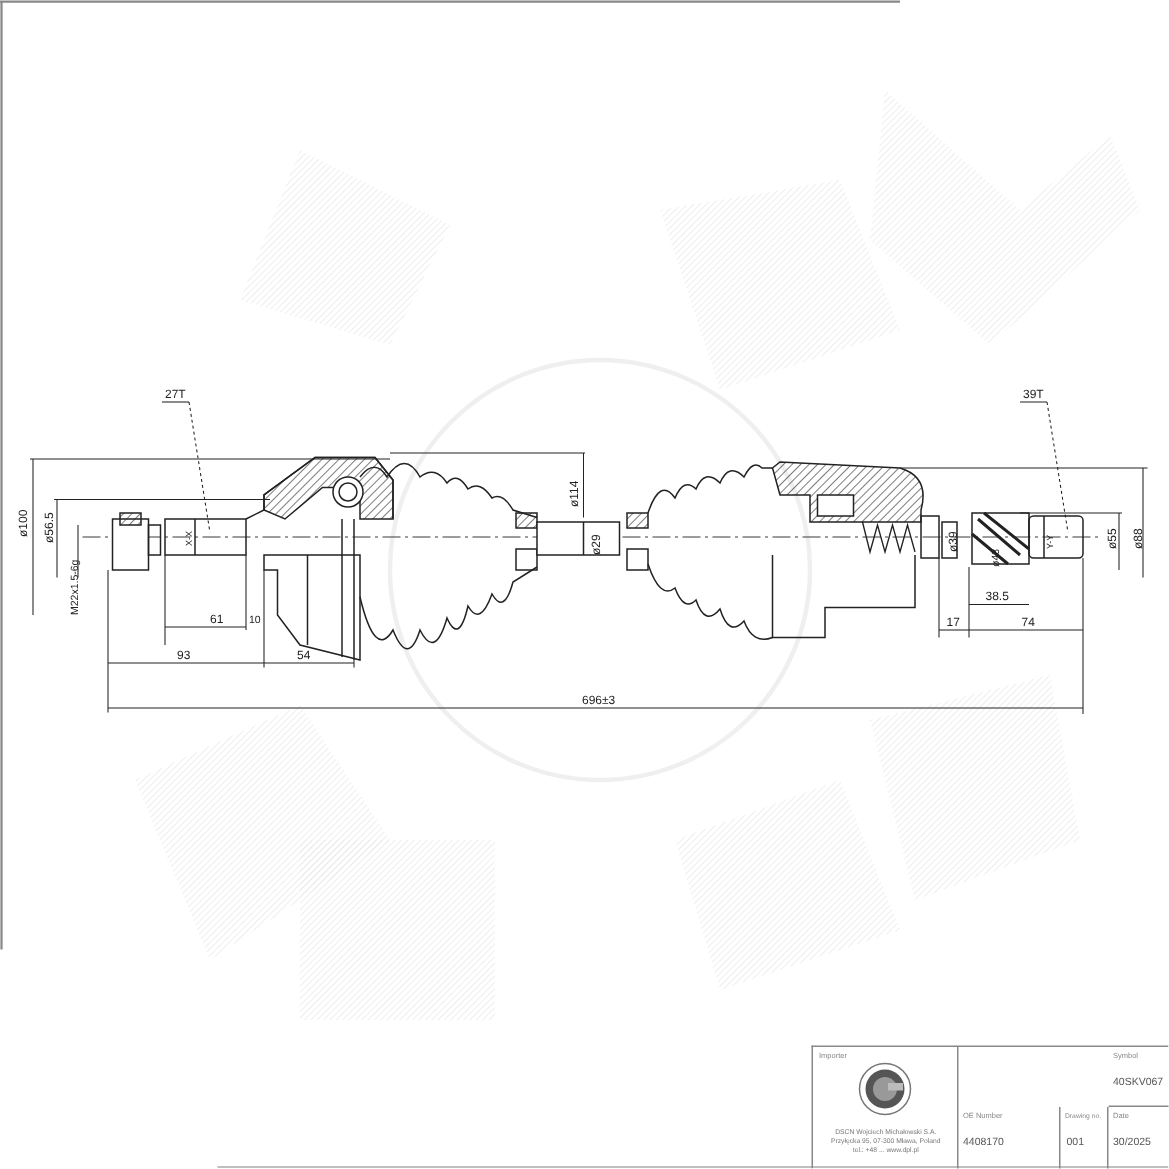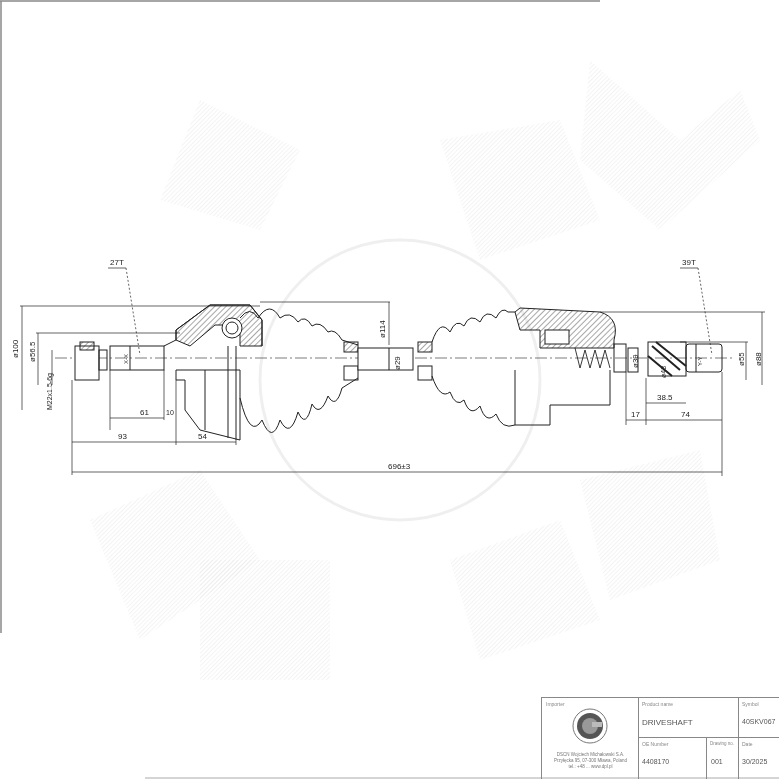--- a/index.html
+++ b/index.html
@@ -152,24 +152,20 @@
       <circle cx="18" cy="18" r="13" fill="#555"></circle>
       <circle cx="18" cy="18" r="8" fill="#999"></circle>
       <rect x="20" y="14" width="10" height="5" fill="#bbb"></rect>
     </svg>
     <div class="addr" style="position:absolute;left:2px;top:54px;width:93px;">
       <div>DSCN Wojciech Michałowski S.A.</div>
       <div>Przyłęcka 95, 07-300 Mława, Poland</div>
       <div>tel.: +48 ... www.dpl.pl</div>
     </div>
   </div>
-  <div class="cell" style="left:97px;top:0;width:100px;height:40px;border-bottom:1px solid #888;border-right:1px solid #888;">
-    <div class="lbl" style="position:absolute;left:3px;top:3px;">Product name</div>
-    <div class="val" style="position:absolute;left:3px;top:20px;">DRIVESHAFT</div>
-  </div>
   <div class="cell" style="left:197px;top:0;width:41px;height:40px;border-bottom:1px solid #888;">
     <div class="lbl" style="position:absolute;left:3px;top:3px;">Symbol</div>
     <div class="val" style="position:absolute;left:3px;top:20px;font-size:7px;">40SKV067</div>
   </div>
   <div class="cell" style="left:97px;top:40px;width:68px;height:42px;border-right:1px solid #888;">
     <div class="lbl" style="position:absolute;left:3px;top:3px;">OE Number</div>
     <div class="val" style="position:absolute;left:3px;top:20px;font-size:7px;">4408170</div>
   </div>
   <div class="cell" style="left:165px;top:40px;width:32px;height:42px;border-right:1px solid #888;">
     <div class="lbl" style="position:absolute;left:3px;top:3px;font-size:4.5px;">Drawing no.</div>

